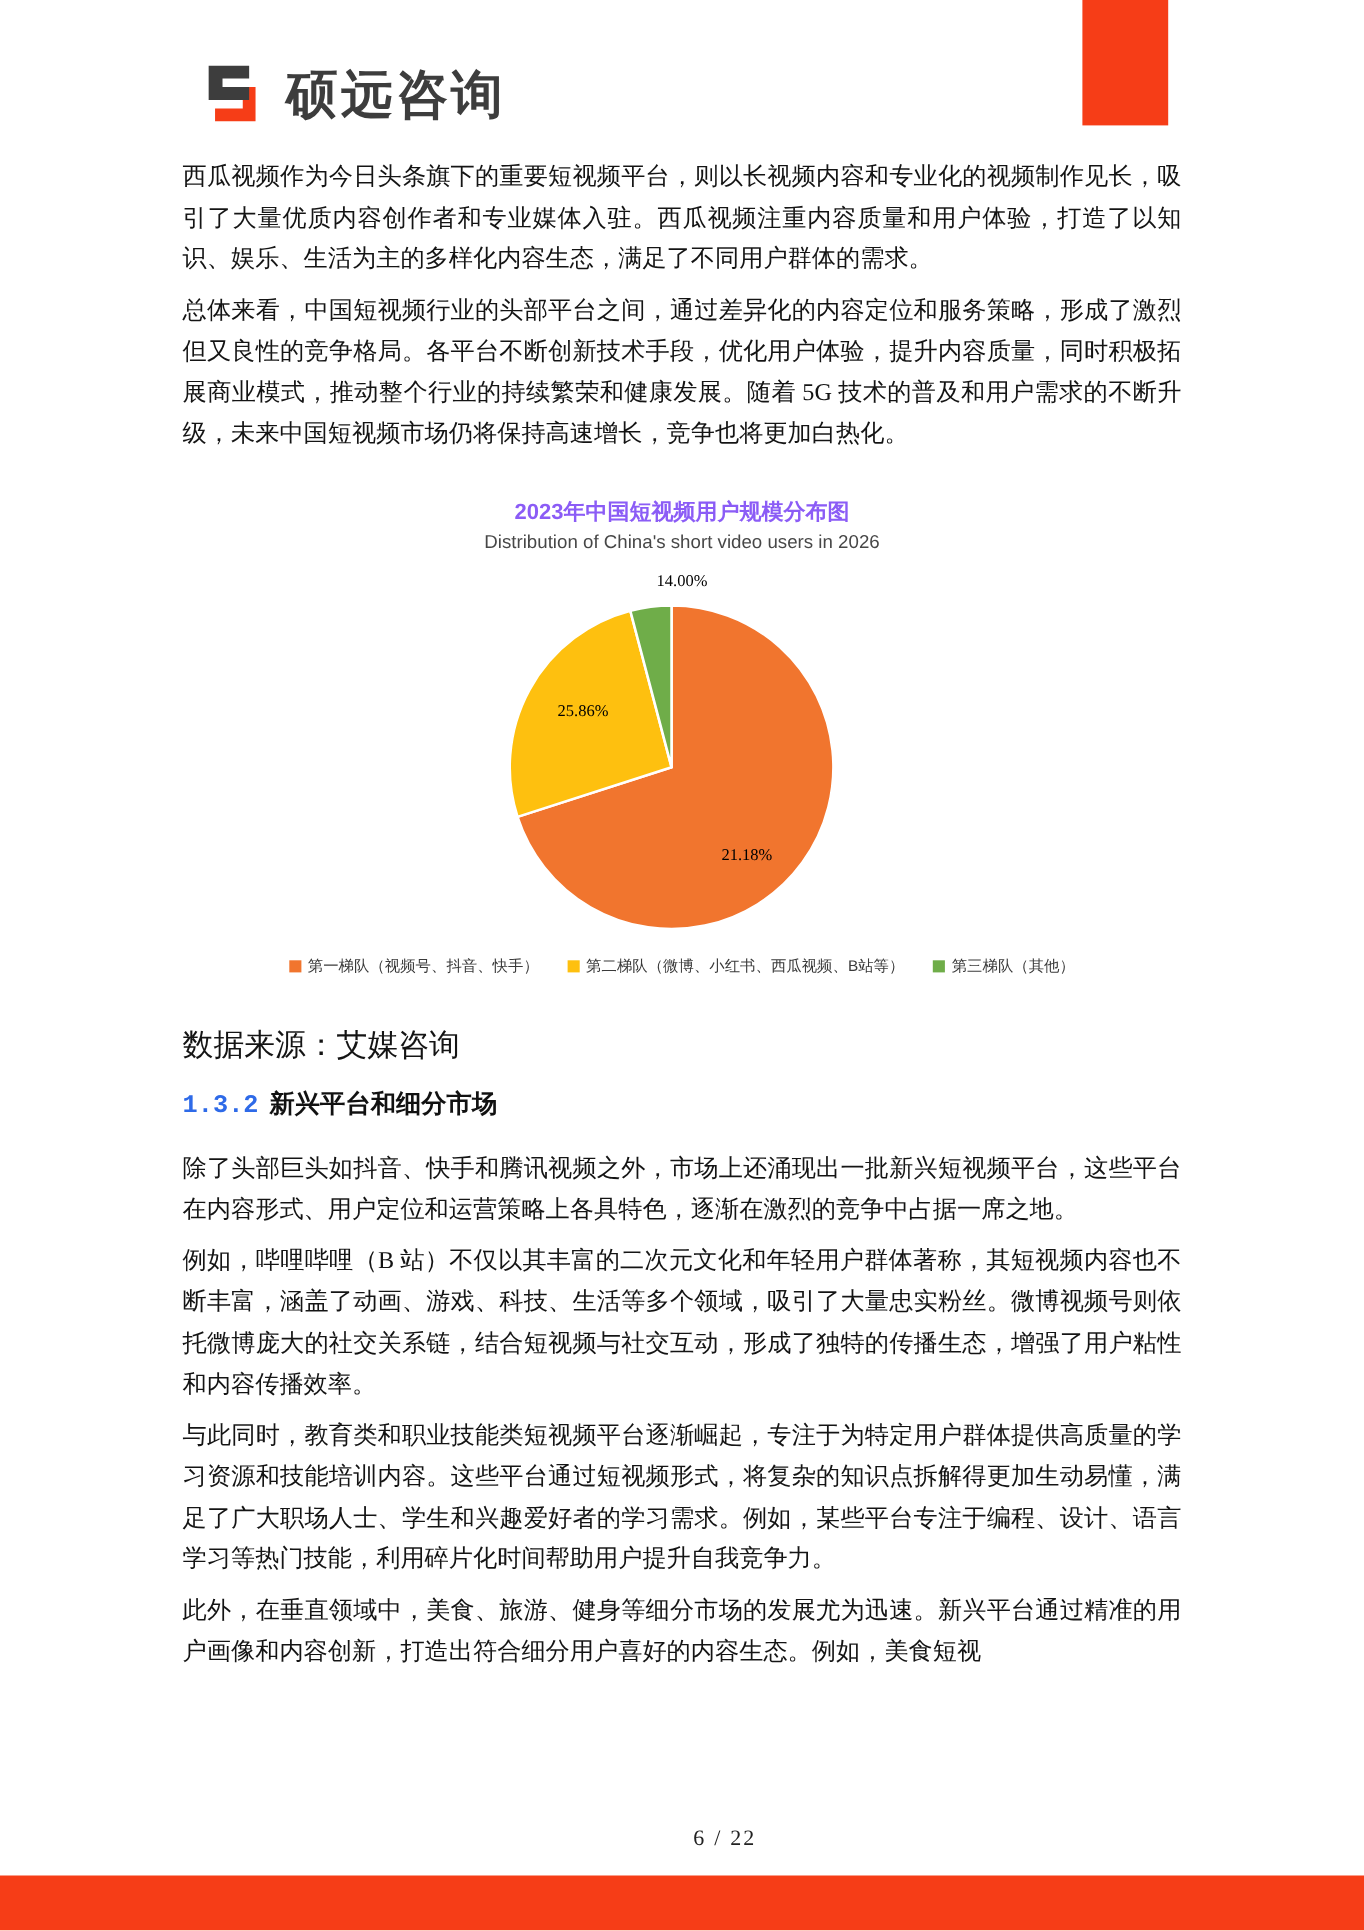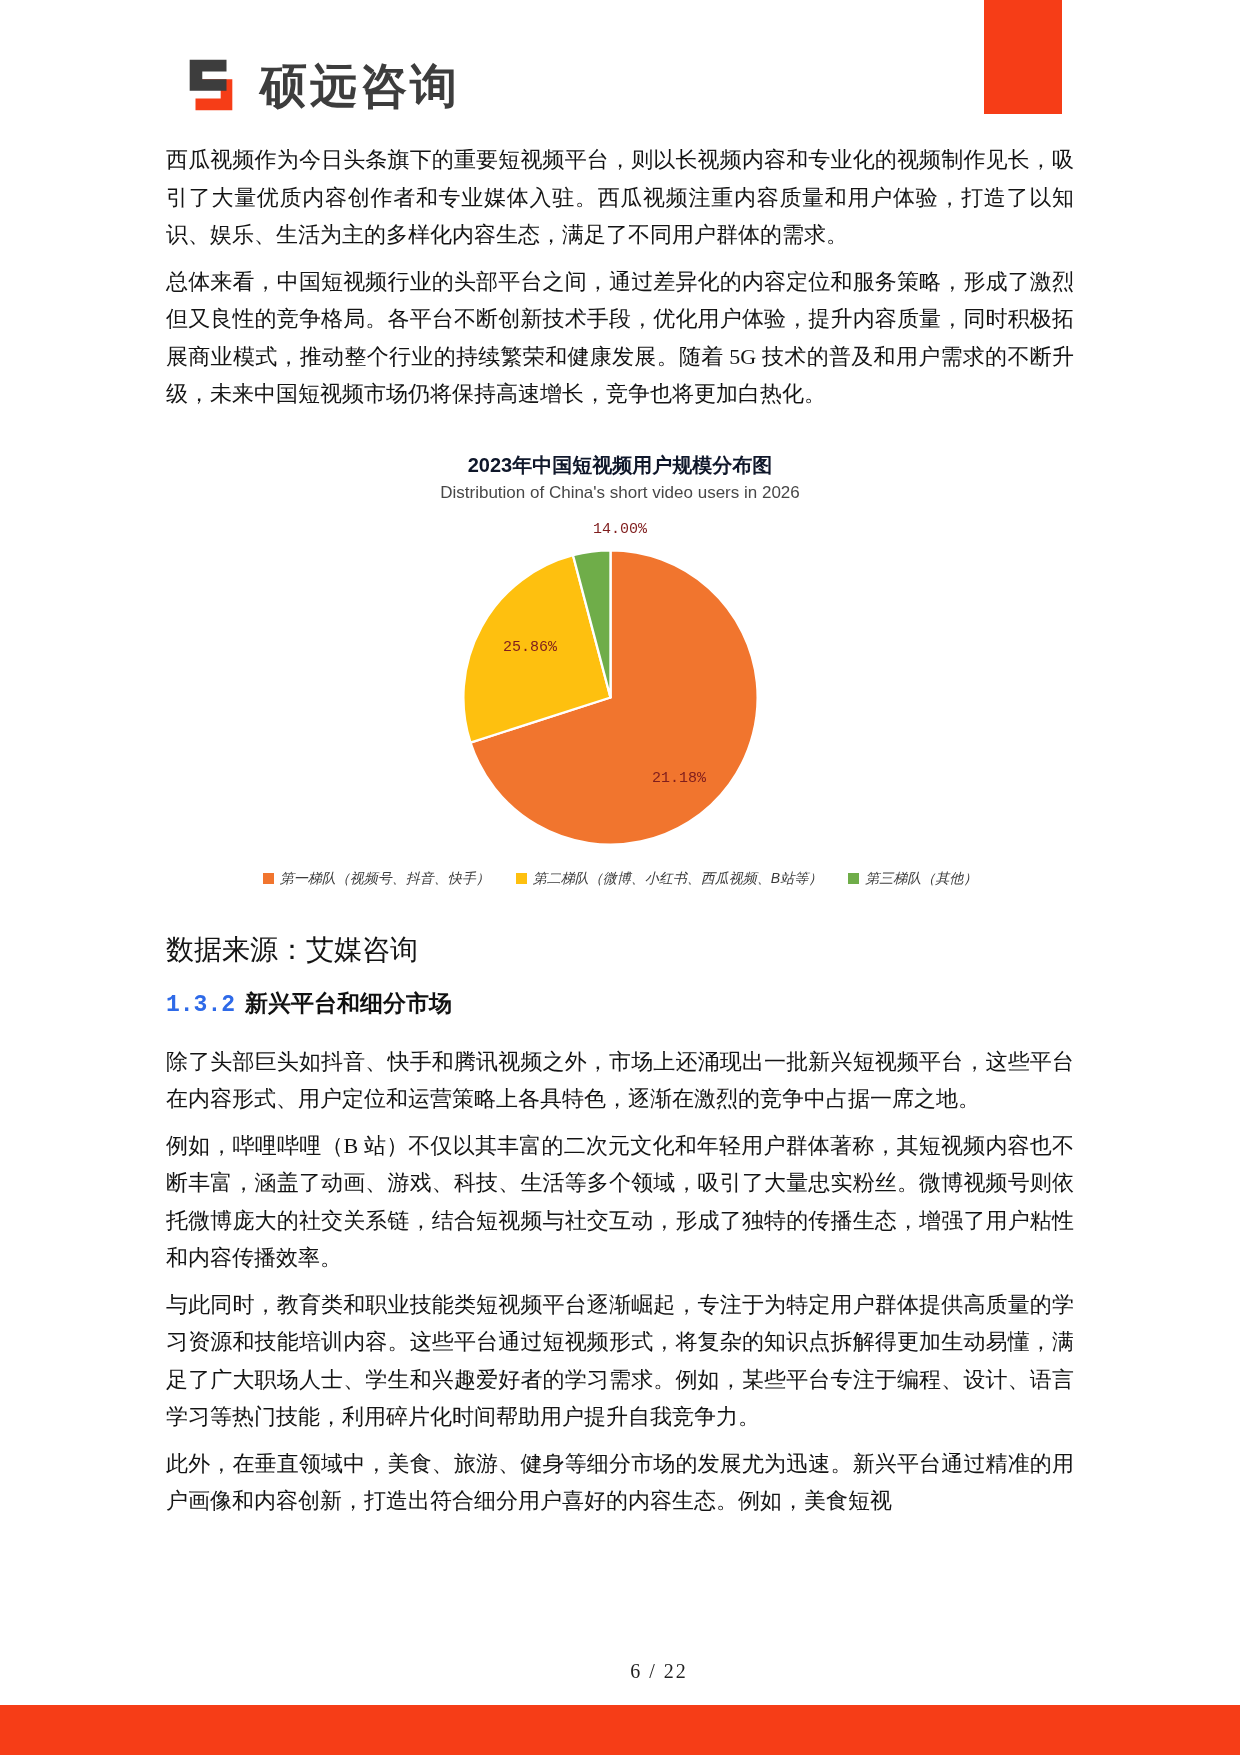--- a/index.html
+++ b/index.html
@@ -20,42 +20,42 @@
   .content{position:absolute;top:141px;left:166px;width:908px;}
   .para{
     font-size:22px;line-height:37.5px;text-align:justify;margin:0 0 9px 0;
     color:#141414;
   }
   
   .chart{position:relative;width:700px;height:492px;margin:4px 0 0 104px;}
   .chart-title{
     position:absolute;top:30px;left:0;width:100%;text-align:center;
     font-family:"Liberation Sans","DejaVu Sans",sans-serif;
-    font-weight:bold;font-size:20px;color:#0f172a;
+    font-weight:bold;font-size:20px;color:#8b5cf6;
   }
   .chart-subtitle{
     position:absolute;top:61px;left:0;width:100%;text-align:center;
     font-family:"Liberation Sans","DejaVu Sans",sans-serif;
     font-size:17px;color:#474747;
   }
   .pie-wrap{position:absolute;left:186px;top:121px;width:309px;height:309px;}
   .pie-label{
-    position:absolute;font-family:Liberation Mono, monospace;
-    font-size:15px;color:#7f1d1d;white-space:nowrap;transform:translate(-50%,-50%);
+    position:absolute;font-family:Liberation Serif, serif;
+    font-size:15px;color:#000000;white-space:nowrap;transform:translate(-50%,-50%);
   }
   .lbl-green{left:350px;top:107px;}
   .lbl-yellow{left:260px;top:225px;}
   .lbl-orange{left:409px;top:356px;}
   .legend{
     position:absolute;left:0;top:448px;width:100%;
     display:flex;justify-content:center;gap:26px;
     font-family:"Liberation Sans","DejaVu Sans",sans-serif;
     font-size:14px;color:#3a3a3a;white-space:nowrap;
   }
-  .legend-item{display:flex;align-items:center;gap:6px;font-style:italic;}
+  .legend-item{display:flex;align-items:center;gap:6px;}
   .legend-swatch{width:11px;height:11px;display:inline-block;}
   
   .source-note{font-size:28px;margin:17px 0 0 0;color:#141414;}
   .section-heading{
     margin:17px 0 0 0;font-family:"Liberation Sans","DejaVu Sans",sans-serif;
     font-weight:bold;font-size:23px;color:#111;line-height:34px;
   }
   .section-num{color:#2e6ae8;margin-right:10px;font-family:Liberation Mono, monospace;}
   .after-heading{margin-top:21px;}
   

